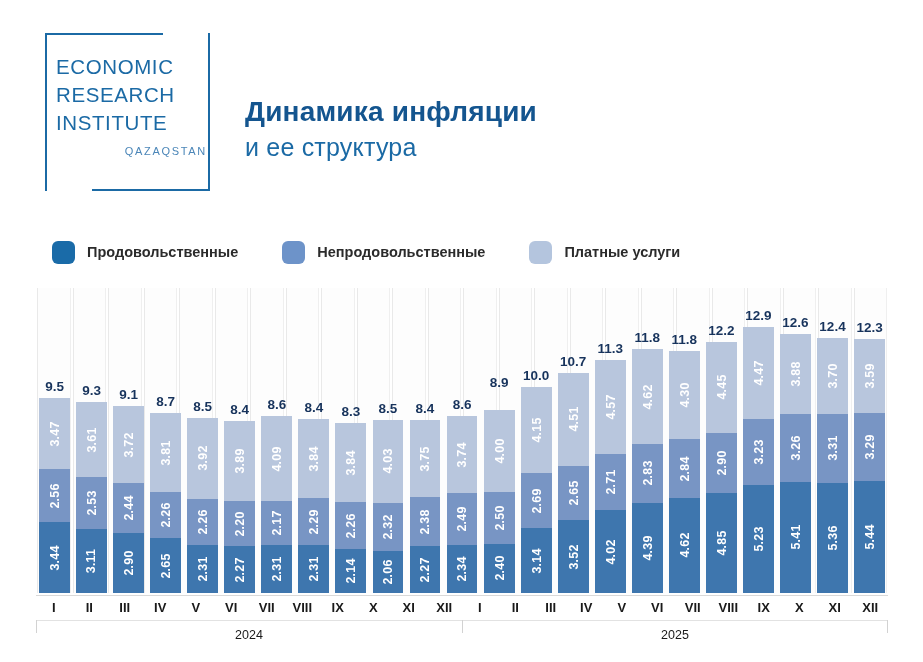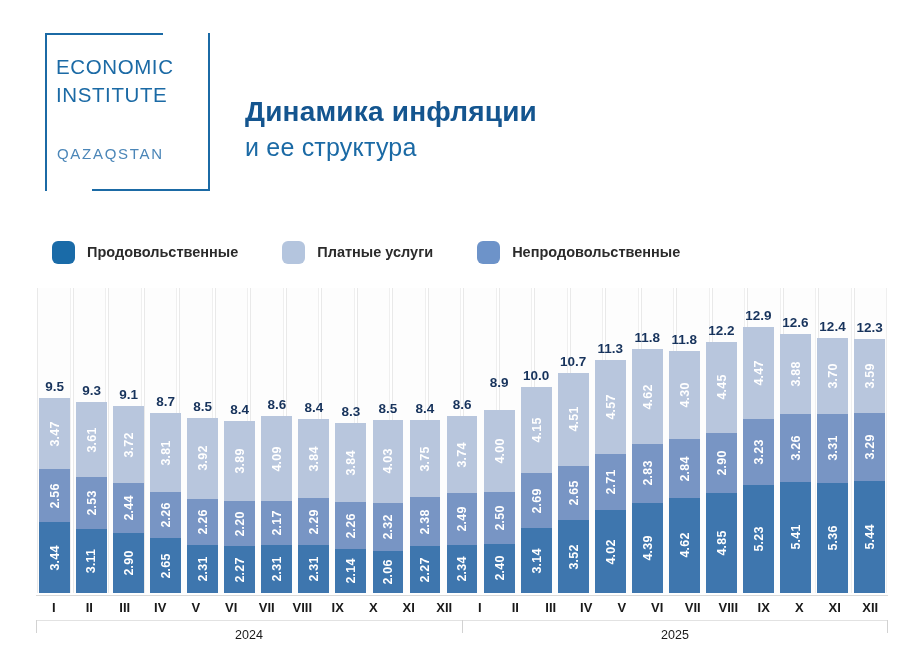--- a/index.html
+++ b/index.html
@@ -22,22 +22,22 @@
   .lg-top{left:0;top:0;width:118px;height:2px;}
   .lg-right{right:0;top:0;width:2px;height:158px;}
   .lg-bottom{right:0;bottom:0;width:118px;height:2px;}
   .lg-left{left:0;top:0;width:2px;height:158px;}
   .logo .txt{
     position:absolute;left:11px;top:20px;width:152px;
     color:#1b6aa5;font-size:20.5px;line-height:28px;letter-spacing:.6px;
     font-family:"Liberation Sans", sans-serif;font-weight:400;
   }
   .logo .sub{
-    position:absolute;left:12px;top:112px;width:150px;text-align:left;
-    color:#4b86b8;font-size:15px;letter-spacing:1.7px;
+    position:absolute;left:12px;top:112px;width:150px;text-align:right;
+    color:#4b86b8;font-size:11px;letter-spacing:1.7px;
   }
 
   .title-wrap{position:absolute;left:245px;top:95px;}
   .title1{
     font-size:28px;font-weight:bold;color:#14558f;letter-spacing:.2px;
     line-height:34px;white-space:nowrap;
   }
   .title2{
     font-size:25px;font-weight:400;color:#1b6aa5;letter-spacing:.2px;
     line-height:32px;white-space:nowrap;margin-top:2px;
@@ -94,43 +94,44 @@
 
     <div class="logo">
       <div class="frame">
         <i class="lg-top"></i>
           <i class="lg-right"></i>
           <i class="lg-bottom"></i>
           <i class="lg-left"></i>
       </div>
       <div class="txt">
         <div>ECONOMIC</div>
+        <div>RESEARCH</div>
         <div>INSTITUTE</div>
       </div>
       <div class="sub">QAZAQSTAN</div>
     </div>
 
     <div class="title-wrap">
       <div class="title1">Динамика инфляции</div>
       <div class="title2">и ее структура</div>
     </div>
   </div>
 
   <div class="legend" id="legend">
       <div class="lg-item">
         <span class="lg-sw" style="background: rgb(26, 107, 168);"></span>
         <span class="lg-lb">Продовольственные</span>
       </div>
       <div class="lg-item">
+        <span class="lg-sw" style="background: rgb(109, 147, 201);"></span>
+        <span class="lg-lb">Непродовольственные</span>
+      </div>
+      <div class="lg-item">
         <span class="lg-sw" style="background: rgb(180, 197, 222);"></span>
         <span class="lg-lb">Платные услуги</span>
-      </div>
-      <div class="lg-item">
-        <span class="lg-sw" style="background: rgb(109, 147, 201);"></span>
-        <span class="lg-lb">Непродовольственные</span>
       </div>
     </div>
 
   <div class="chart">
     <div class="tracks" id="tracks">
         <div class="track"></div>
         <div class="track"></div>
         <div class="track"></div>
         <div class="track"></div>
         <div class="track"></div>

